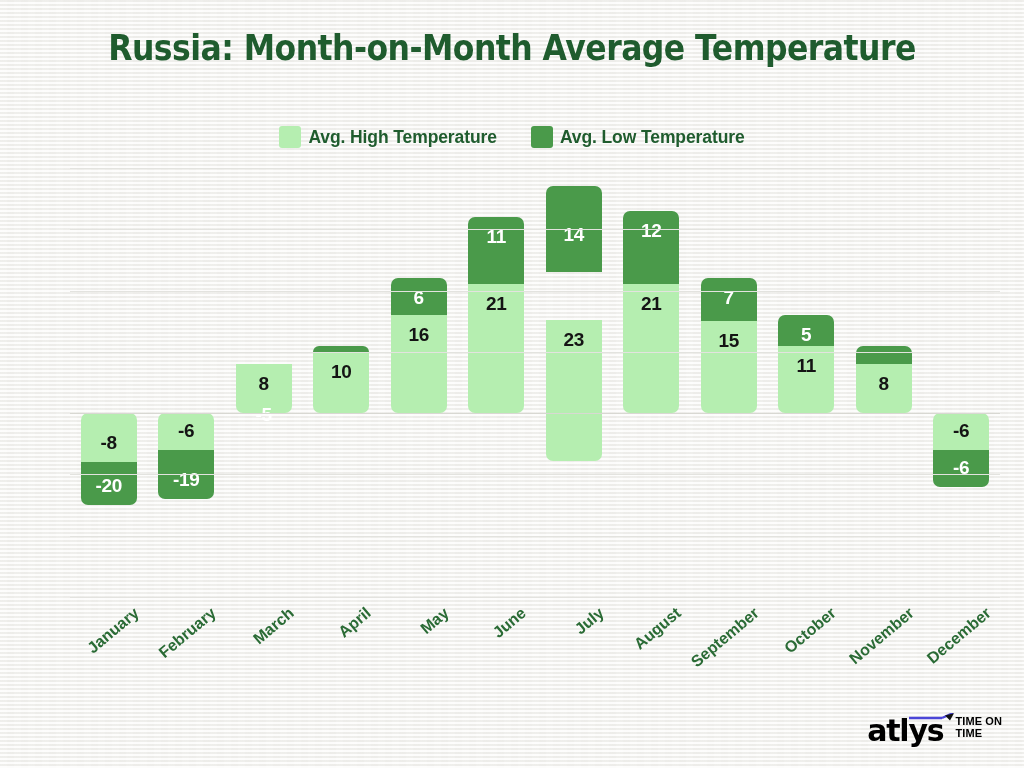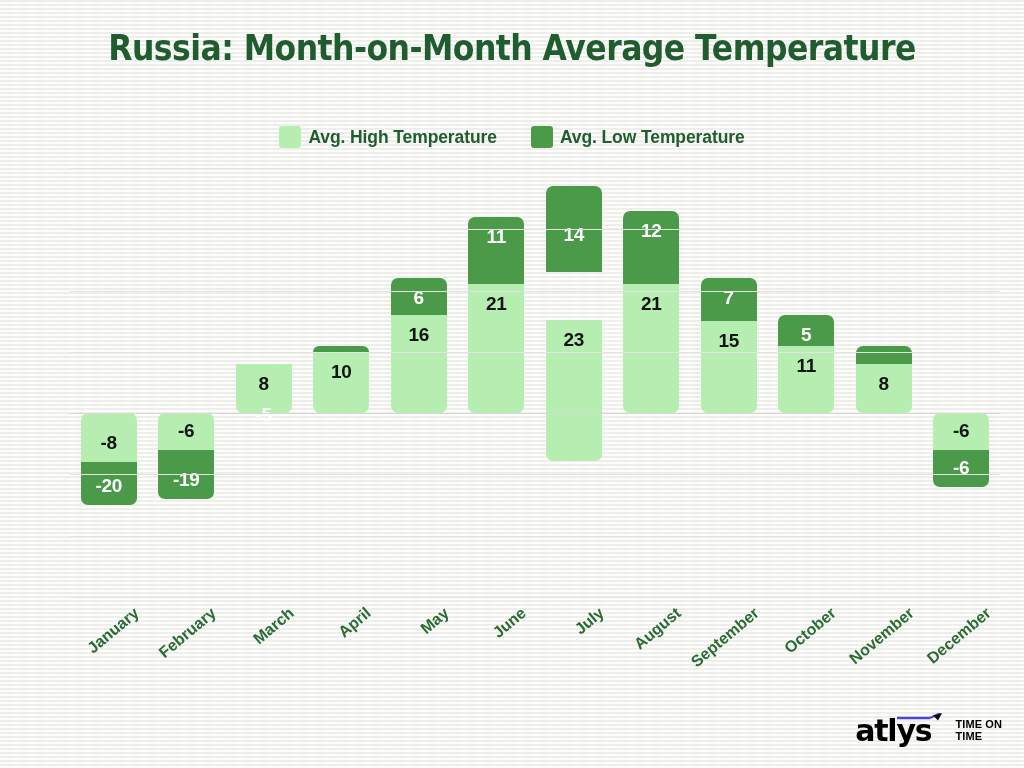--- a/index.html
+++ b/index.html
@@ -98,22 +98,21 @@
     transform-origin: right top;
     transform: rotate(-40deg);
     text-align: right;
   }
 
   
   .logo {
     position: absolute;
     right: 22px; bottom: 22px;
     display: flex;
-    align-items: flex-end;
-    gap: 24px;
+    gap: 12px;
   }
   .logo-mark { position: relative; }
   .logo-word {
     font-size: 30px;
     font-weight: 700;
     color: #000000;
     letter-spacing: -1.2px;
     line-height: 1;
     font-family: "DejaVu Sans", "Liberation Sans", sans-serif;
   }

